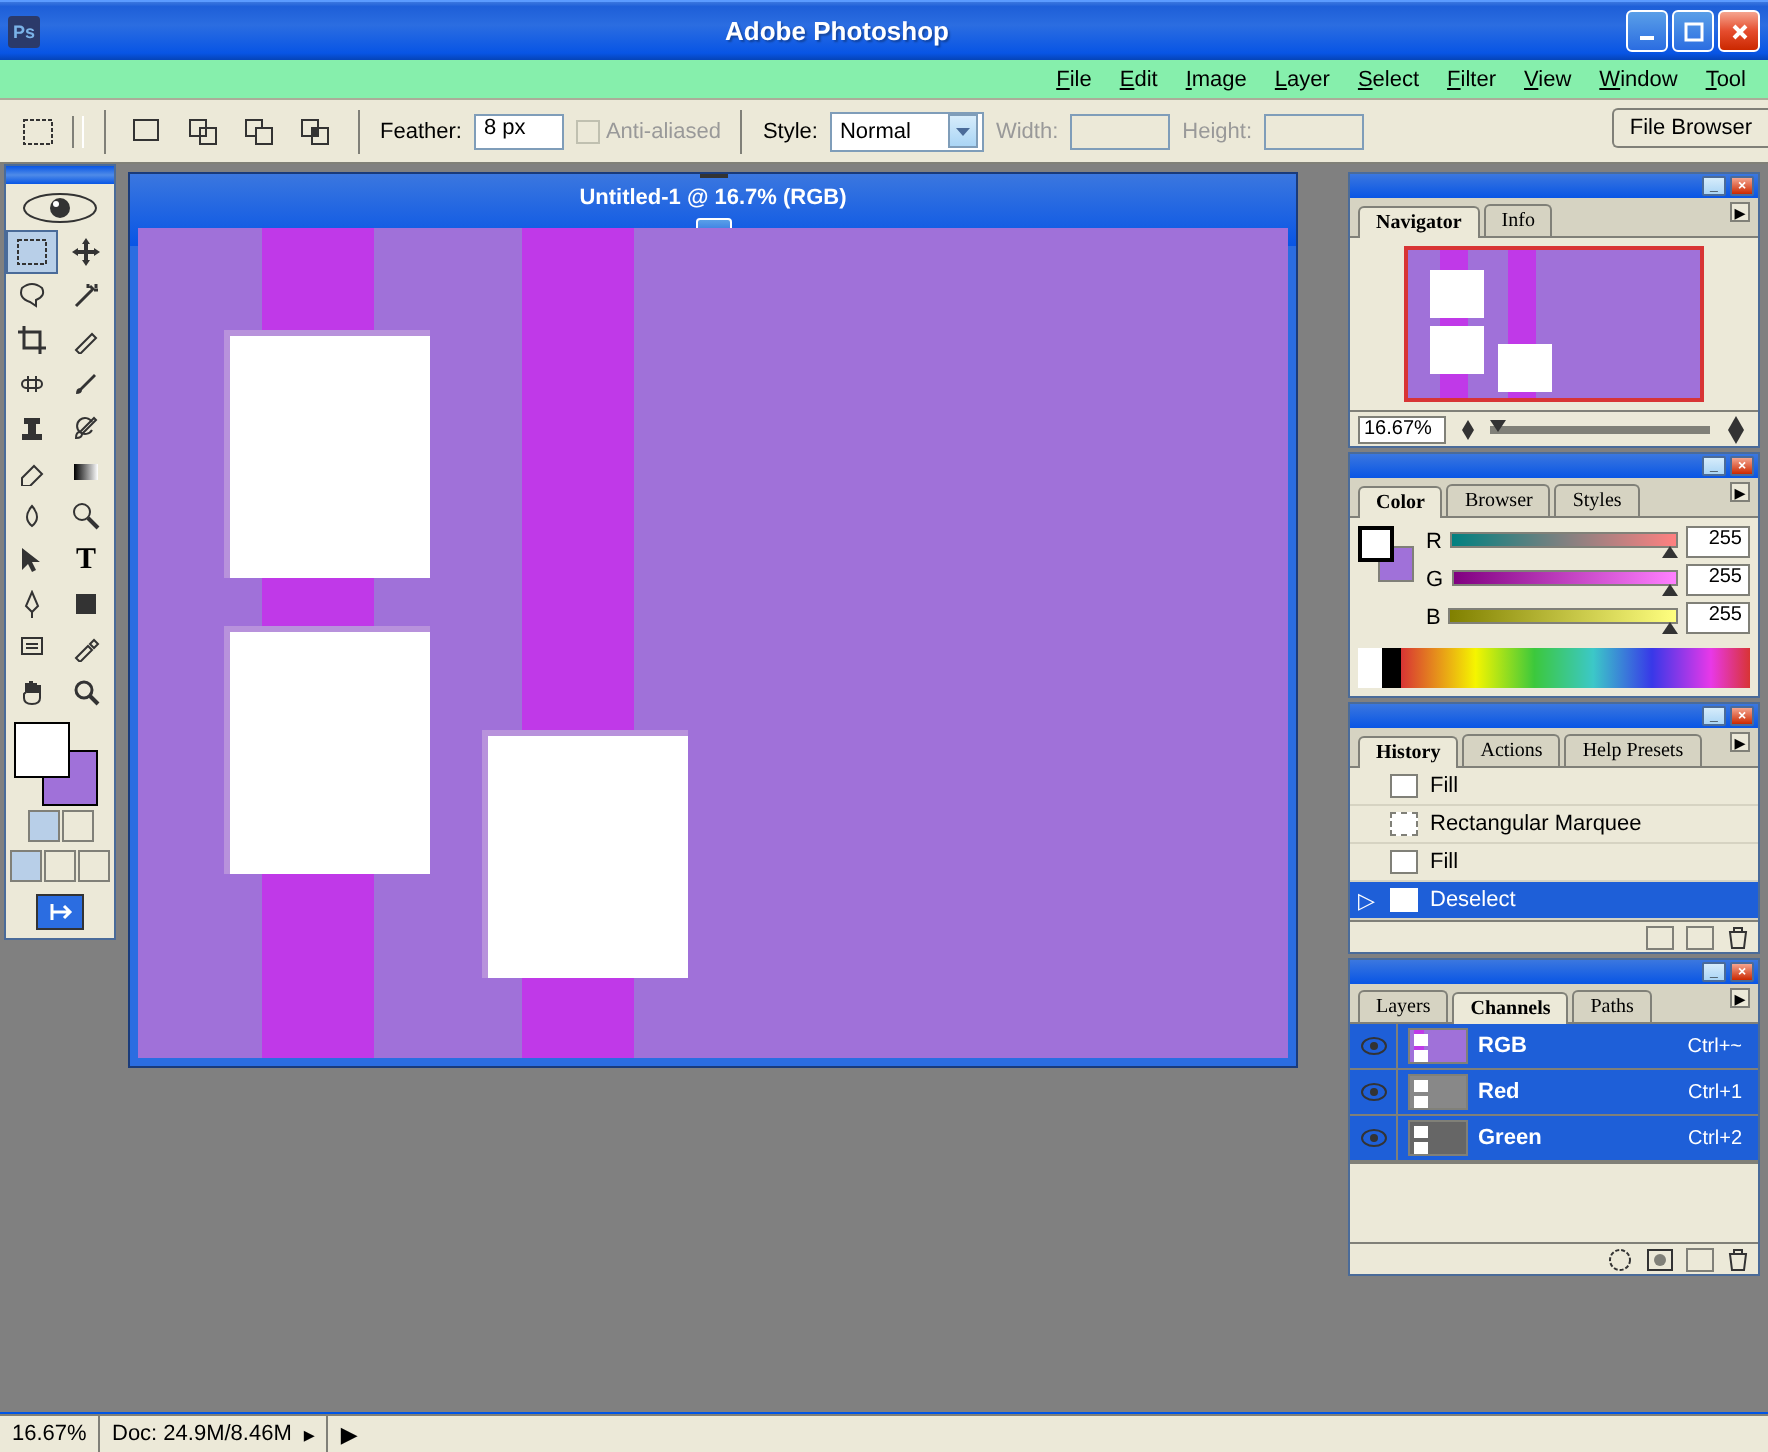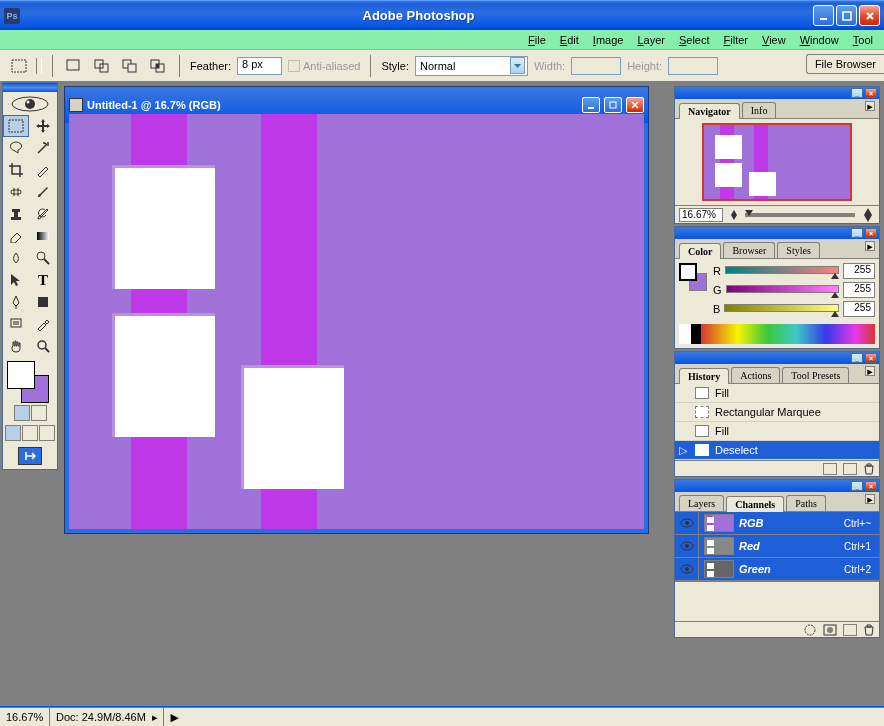--- a/index.html
+++ b/index.html
@@ -34,21 +34,21 @@
 .tool { width: 26px; height: 22px; border: 1px solid transparent; display: flex; align-items: center; justify-content: center; background: #ECE9D8; position: relative; }
 .tool.active { background: #B8CFE8; border: 1px solid #4A6B99; }
 .swatch-area { padding: 4px 2px; position: relative; height: 46px; }
 .swatch-fg { position: absolute; left: 4px; top: 4px; width: 28px; height: 28px; background: white; border: 1px solid #000; z-index: 2; }
 .swatch-bg { position: absolute; left: 18px; top: 18px; width: 28px; height: 28px; background: #A071D9; border: 1px solid #000; z-index: 1; }
 .mode-row { display: flex; justify-content: center; gap: 1px; padding: 2px; }
 .mode-btn { width: 16px; height: 16px; border: 1px solid #808078; background: #ECE9D8; }
 .mode-btn.active { background: #B8CFE8; }
 
 .doc-window { position: absolute; left: 64px; top: 4px; width: 585px; height: 448px; background: #2B6DE1; border: 1px solid #1A3B7A; }
-.doc-titlebar { height: 36px; background: linear-gradient(to bottom, #3B77DF, #0855E5); display: flex; align-items: center; color: white; padding: 0 4px; gap: 4px; }
+.doc-titlebar { height: 36px; background: linear-gradient(to bottom, #3B77DF, #0855E5); display: flex; align-items: center; color: white; padding: 0 4px; gap: 4px; flex-direction: column; }
 .doc-titlebar .title { flex: 1; font-weight: bold; }
 .doc-win-btn { width: 18px; height: 16px; border-radius: 2px; border: 1px solid white; display: flex; align-items: center; justify-content: center; font-size: 9px; font-weight: bold; }
 .doc-canvas { position: absolute; top: 27px; left: 4px; right: 4px; bottom: 4px; background: #A071D9; }
 .stripe1 { position: absolute; left: 62px; top: 0; width: 56px; height: 100%; background: #C039E8; }
 .stripe2 { position: absolute; left: 192px; top: 0; width: 56px; height: 100%; background: #C039E8; }
 .rect-a { position: absolute; left: 43px; top: 51px; width: 103px; height: 124px; background: white; border-left: 3px solid #B892DC; border-top: 3px solid #B892DC; }
 .rect-b { position: absolute; left: 43px; top: 199px; width: 103px; height: 124px; background: white; border-left: 3px solid #B892DC; border-top: 3px solid #B892DC; }
 .rect-c { position: absolute; left: 172px; top: 251px; width: 103px; height: 124px; background: white; border-left: 3px solid #B892DC; border-top: 3px solid #B892DC; }
 
 .panel-stack { position: absolute; right: 4px; top: 4px; width: 206px; }
@@ -86,21 +86,21 @@
 .history-list { max-height: 80px; overflow: hidden; }
 .history-item { height: 19px; display: flex; align-items: center; border-bottom: 1px solid #D6D3C2; padding-left: 20px; gap: 6px; }
 .history-item.active { background: #1E5FD8; color: white; }
 .hist-icon { width: 14px; height: 12px; border: 1px solid #808078; background: white; }
 .history-item.active .hist-icon { border-color: white; }
 
 .channel-row { height: 23px; display: flex; align-items: center; border-bottom: 1px solid #808078; background: #ECE9D8; }
 .channel-row.active { background: #1E5FD8; color: white; }
 .channel-eye { width: 24px; height: 100%; border-right: 1px solid #808078; display: flex; align-items: center; justify-content: center; }
 .channel-thumb { width: 30px; height: 18px; margin: 0 5px; border: 1px solid #808078; }
-.channel-name { flex: 1; font-weight: bold; font-style: italic; }
+.channel-name { flex: 1; font-weight: bold; }
 .channel-shortcut { padding-right: 8px; font-size: 10px; }
 
 .status-bar { position: absolute; bottom: 0; left: 0; right: 0; height: 19px; background: #ECE9D8; border-top: 1px solid #808078; display: flex; align-items: center; font-size: 10px; }
 .status-cell { padding: 0 6px; border-right: 1px solid #808078; height: 100%; display: flex; align-items: center; }
 
 svg { display: block; }
 </style>
 </head>
 <body>
 
@@ -172,21 +172,21 @@
     </div>
   <div class="sep"></div>
   <span>Feather:</span>
   <div class="text-input" style="width:45px;">8 px</div>
   <span style="color:#999;display:flex;align-items:center;gap:3px;">
     <span style="width:12px;height:12px;border:1px solid #C0C0B0;display:inline-block;"></span>
     <span>Anti-aliased</span>
   </span>
   <div class="sep"></div>
   <span>Style:</span>
-  <div class="dropdown" style="width:113px;">
+  <div class="dropdown" style="width:77px;">
     <span style="flex:1;">Normal</span>
     <div class="dropdown-caret">
         <svg width="7" height="4">
           <path d="M0 0 L3.5 4 L7 0 Z" fill="#4A6B99"></path>
         </svg>
       </div>
   </div>
   <span style="color:#999;">Width:</span>
   <div class="text-input" style="width:50px;background:#ECE9D8;"></div>
   <span style="color:#999;">Height:</span>
@@ -467,21 +467,21 @@
     </div>
 
     <div class="panel">
       <div class="panel-titlebar">
         <div class="ctrl">_</div>
         <div class="ctrl close">×</div>
       </div>
       <div class="panel-tabs" style="position:relative;">
         <div class="tab active">History</div>
         <div class="tab">Actions</div>
-        <div class="tab">Tool Presets</div>
+        <div class="tab">Help Presets</div>
         <div class="panel-flyout">▸</div>
       </div>
       <div class="history-list">
         <div class="history-item">
             <div class="hist-icon"></div>
             <span>Fill</span>
           </div>
         <div class="history-item">
             <div class="hist-icon" style="border-style:dashed;"></div>
             <span>Rectangular Marquee</span>

